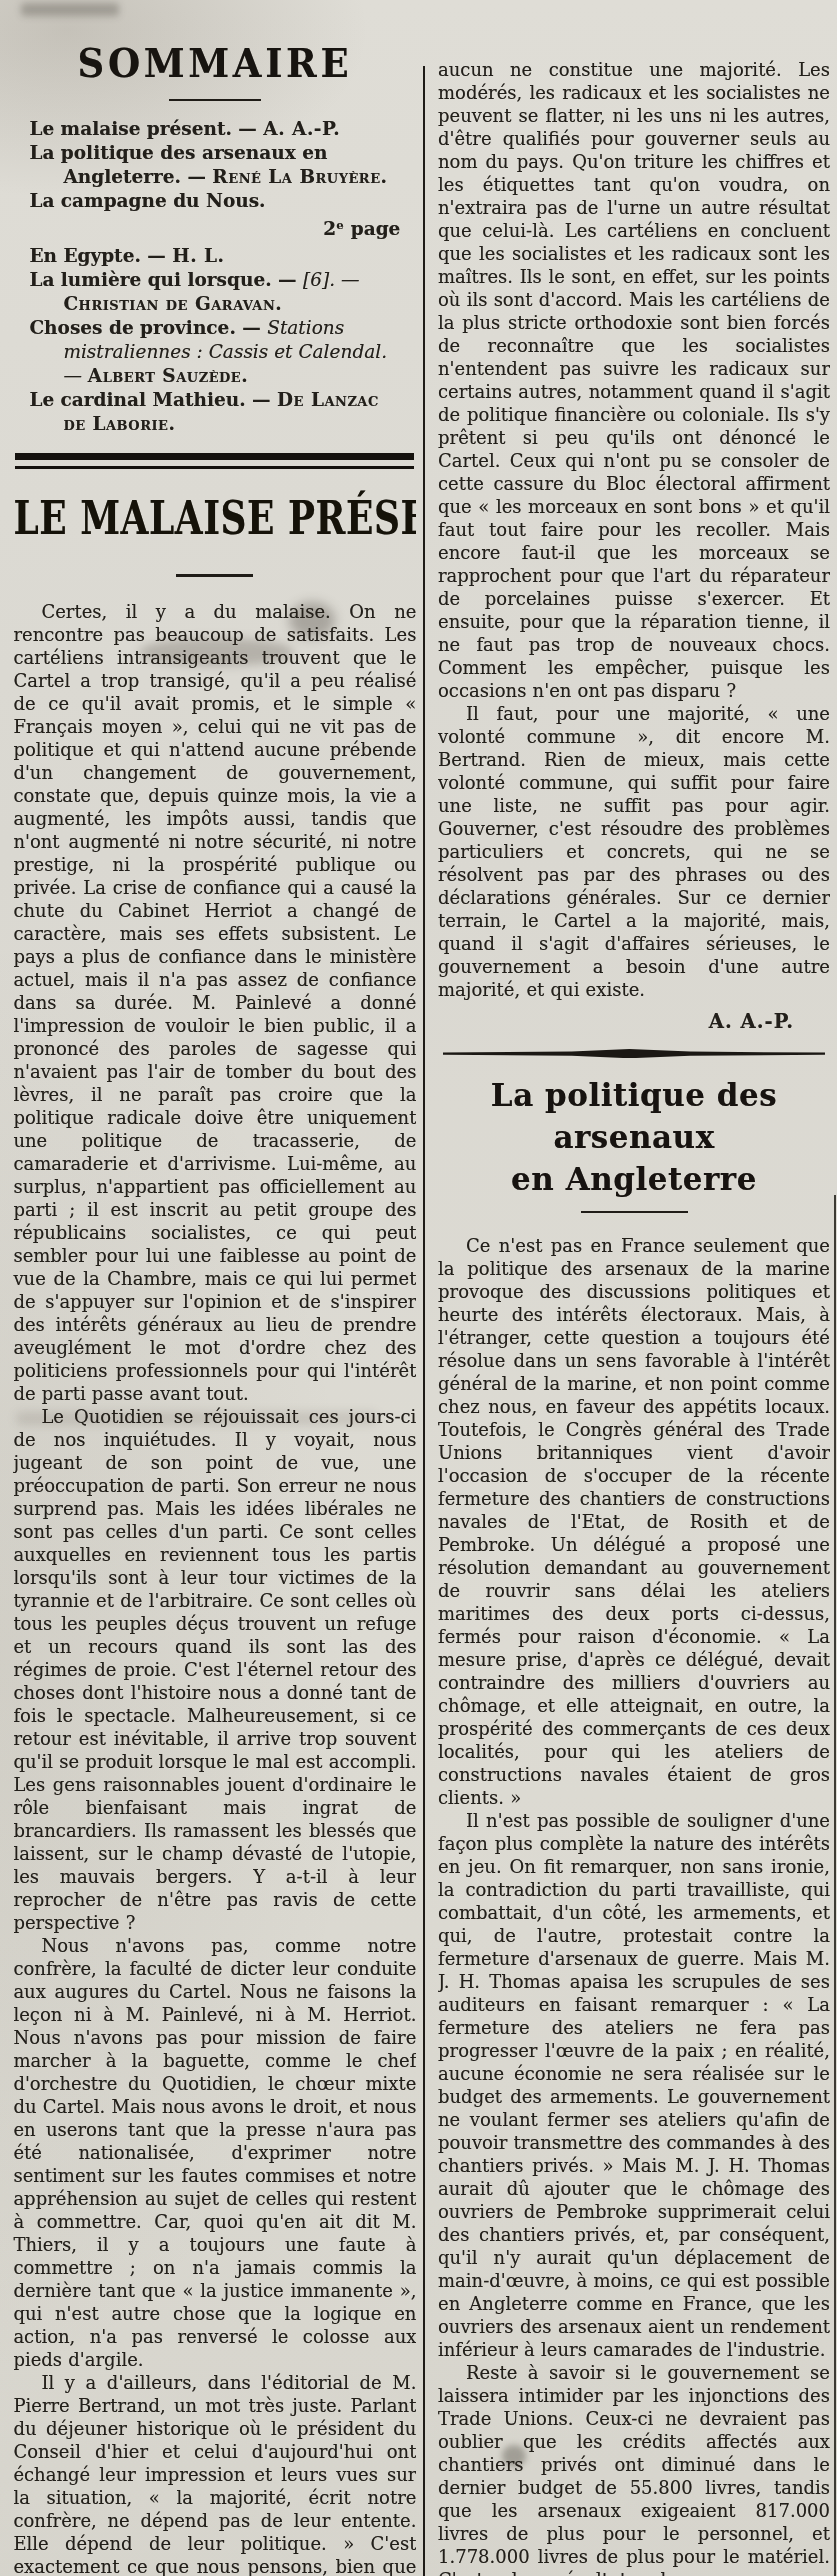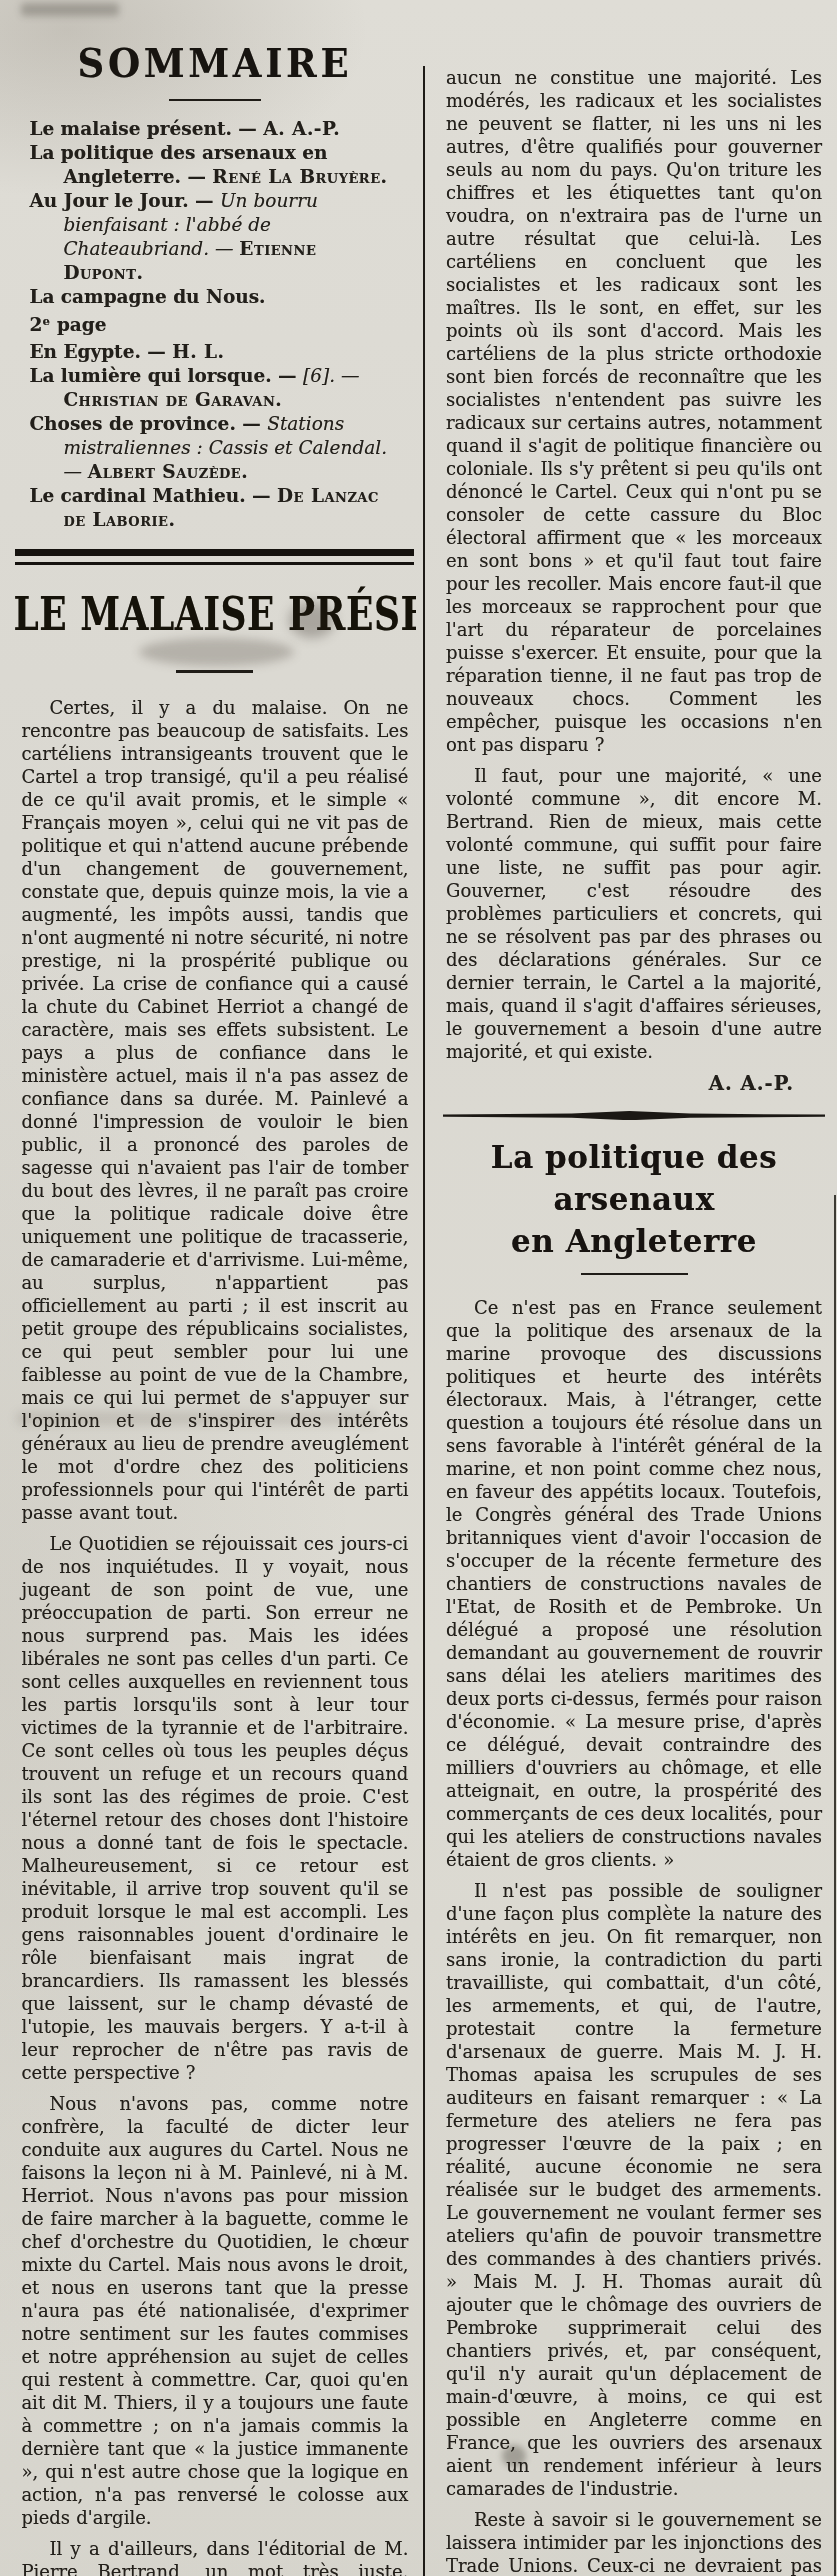--- a/index.html
+++ b/index.html
@@ -27,21 +27,21 @@
   .sommaire-title{
     margin:14.4px 0 0 0;text-align:center;
     font-size:37px;font-weight:bold;letter-spacing:3.6px;color:#171410;
     transform:scaleY(1.08);
   }
   .rule-short{width:92px;height:2.6px;background:#1f1c17;margin:13.4px auto 15.5px auto;}
   .toc{list-style:none;margin:16px;padding:0;font-size:18.5px;line-height:24px;}
   .toc li{padding-left:34px;text-indent:-34px;font-weight:bold;}
   .toc li i{font-weight:normal;font-style:italic;}
   .toc .sc{font-variant:small-caps;font-weight:bold;letter-spacing:0.5px;}
-  .toc li.pgmark{padding-left:0;text-indent:0;text-align:left;font-weight:bold;margin:4.1px 0 2.1px 0;}
+  .toc li.pgmark{padding-left:0;text-indent:0;text-align:right;font-weight:bold;margin:4.1px 0 2.1px 0;}
 
   .dbl-rule{margin:17.5px 2.1px 0 2.1px;}
   .dbl-rule .bar-thick{height:7.2px;background:#15120e;}
   .dbl-rule .bar-thin{height:2.6px;background:#15120e;margin-top:5.7px;}
 
   
   .hl-malaise{
     margin:24px 0 0 0;height:61px;text-align:center;
     font-size:36px;font-weight:bold;letter-spacing:0.5px;color:#151209;
     transform:scaleY(1.30);transform-origin:50% 18%;
@@ -50,21 +50,21 @@
   .rule-hl{width:77px;height:3.1px;margin:20.6px auto 23px auto;}
 
   .hl-arsenaux{
     margin:17.5px 0 0 0;text-align:center;font-size:31px;line-height:40px;
     font-weight:bold;letter-spacing:0.5px;color:#171310;transform:scaleY(1.05);
   }
   .rule-hl2{width:107px;height:2.1px;margin:15.5px auto 20.6px auto;}
 
   
   .body-text p{
-    margin:8px;font-size:18px;line-height:23px;text-align:justify;
+    margin:0;font-size:18px;line-height:23px;text-align:justify;
     text-indent:28px;hyphens:auto;-webkit-hyphens:auto;word-spacing:0.5px;
   }
   .body-text p.noindent{text-indent:0;}
 
   .sig{font-size:19.6px;font-weight:bold;letter-spacing:1px;text-align:right;margin:9.3px 36px 0 0;}
 
   .taper-rule{margin:15.5px auto 0 auto;display:block;}
 
   
   .smudge{position:absolute;border-radius:50%;pointer-events:none;}
@@ -81,21 +81,20 @@
 
   <div class="col col-left">
 
     <section>
       <h2 class="sommaire-title">SOMMAIRE</h2>
       <div class="rule-short"></div>
 
       <ul class="toc">
         <li><b>Le malaise présent. — </b><span class="sc">A. A.-P.</span></li>
         <li><b>La politique des arsenaux en Angleterre. — </b><span class="sc">René La Bruyère.</span></li>
-        <li><b>Au Jour le Jour. — </b><i>Un bourru bienfaisant : l'abbé de Chateaubriand. — </i><span class="sc">Etienne Dupont.</span></li>
         <li><b>La campagne du Nous.</b></li>
         <li class="pgmark">2ᵉ page</li>
         <li><b>En Egypte. — </b><span class="sc">H. L.</span></li>
         <li><b>La lumière qui lorsque. — </b><i>[6]. — </i><span class="sc">Christian de Garavan.</span></li>
         <li><b>Choses de province. — </b><i>Stations mistraliennes : Cassis et Calendal. — </i><span class="sc">Albert Sauzède.</span></li>
         <li><b>Le cardinal Mathieu. — </b><span class="sc">De Lanzac de Laborie.</span></li>
       </ul>
     </section>
 
     <div class="dbl-rule">

